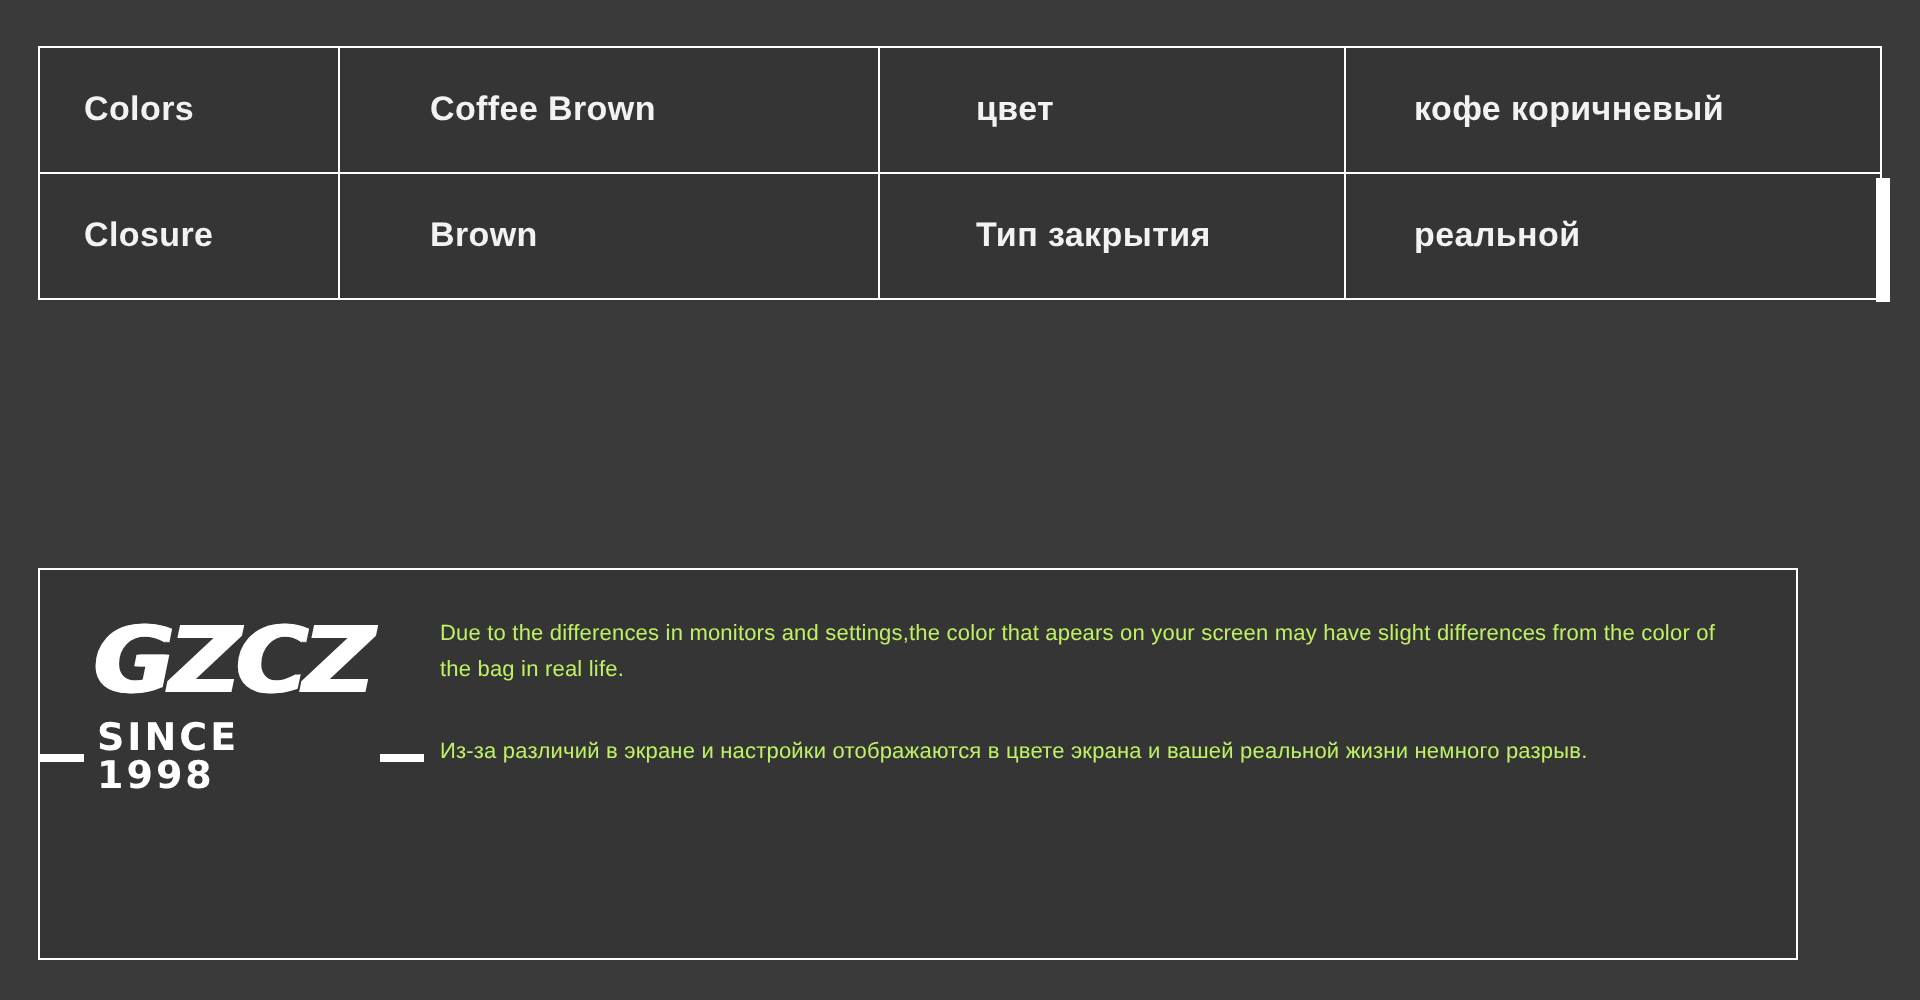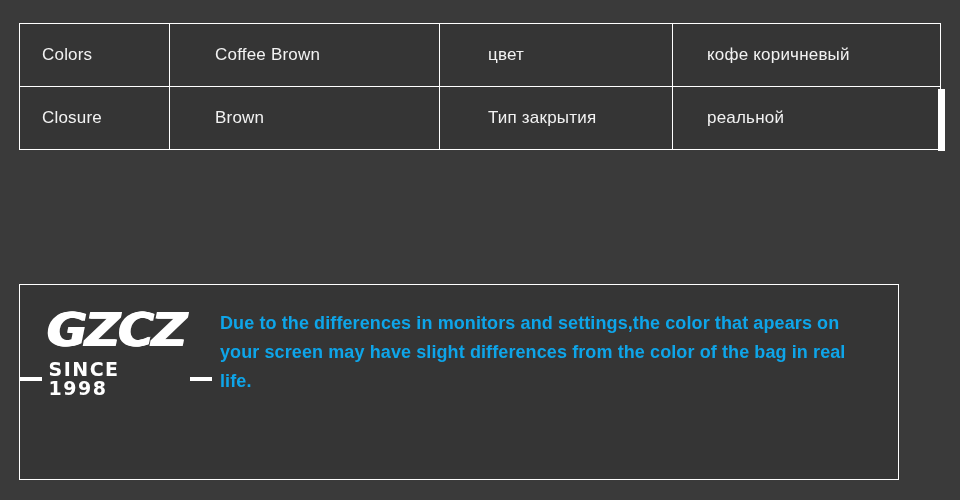--- a/index.html
+++ b/index.html
@@ -30,21 +30,21 @@
     border-collapse: collapse;
     table-layout: fixed;
   }
   .spec-table td {
     border: 1px solid #ffffff;
     background: #353535;
     color: #f2f2f2;
     height: 63px;
     padding: 0 0 0 22px;
     font-size: 17px;
-    font-weight: 400;
+    font-weight: 700;
     letter-spacing: 0.2px;
     vertical-align: middle;
     line-height: 1.2;
     box-sizing: border-box;
   }
   .col-label-en { width: 150px; }
   .col-value-en { width: 270px; padding-left: 45px !important; }
   .col-label-ru { width: 233px; padding-left: 48px !important; }
   .col-value-ru { width: 268px; padding-left: 34px !important; }
 
@@ -120,24 +120,24 @@
     letter-spacing: 1.5px;
     line-height: 1;
   }
 
   .notes {
     flex: 1 1 auto;
     padding: 24px 30px 0 8px;
   }
   .notes p {
     margin: 0;
-    color: #0ea5e9;
-    font-size: 18px;
+    color: #bef264;
+    font-size: 11px;
     line-height: 1.62;
-    font-weight: 700;
+    font-weight: 400;
     letter-spacing: 0.1px;
   }
   .notes p.note-ru {
     margin-top: 23px;
   }
 </style>
 </head>
 <body>
 
 <div class="page">
@@ -165,16 +165,17 @@
     <div class="logo-wrap">
       <div class="logo-mark">GZCZ</div>
       <div class="logo-sub">
         <span class="logo-rule"></span>
         <span class="logo-since">SINCE 1998</span>
         <span class="logo-rule"></span>
       </div>
     </div>
     <div class="notes">
       <p class="note-en">Due to the differences in monitors and settings,the color that apears on your screen may have slight differences from the color of the bag in real life.</p>
+      <p class="note-ru">Из-за различий в экране и настройки отображаются в цвете экрана и вашей реальной жизни немного разрыв.</p>
     </div>
   </div>
 
 </div>
 
 </body></html>

